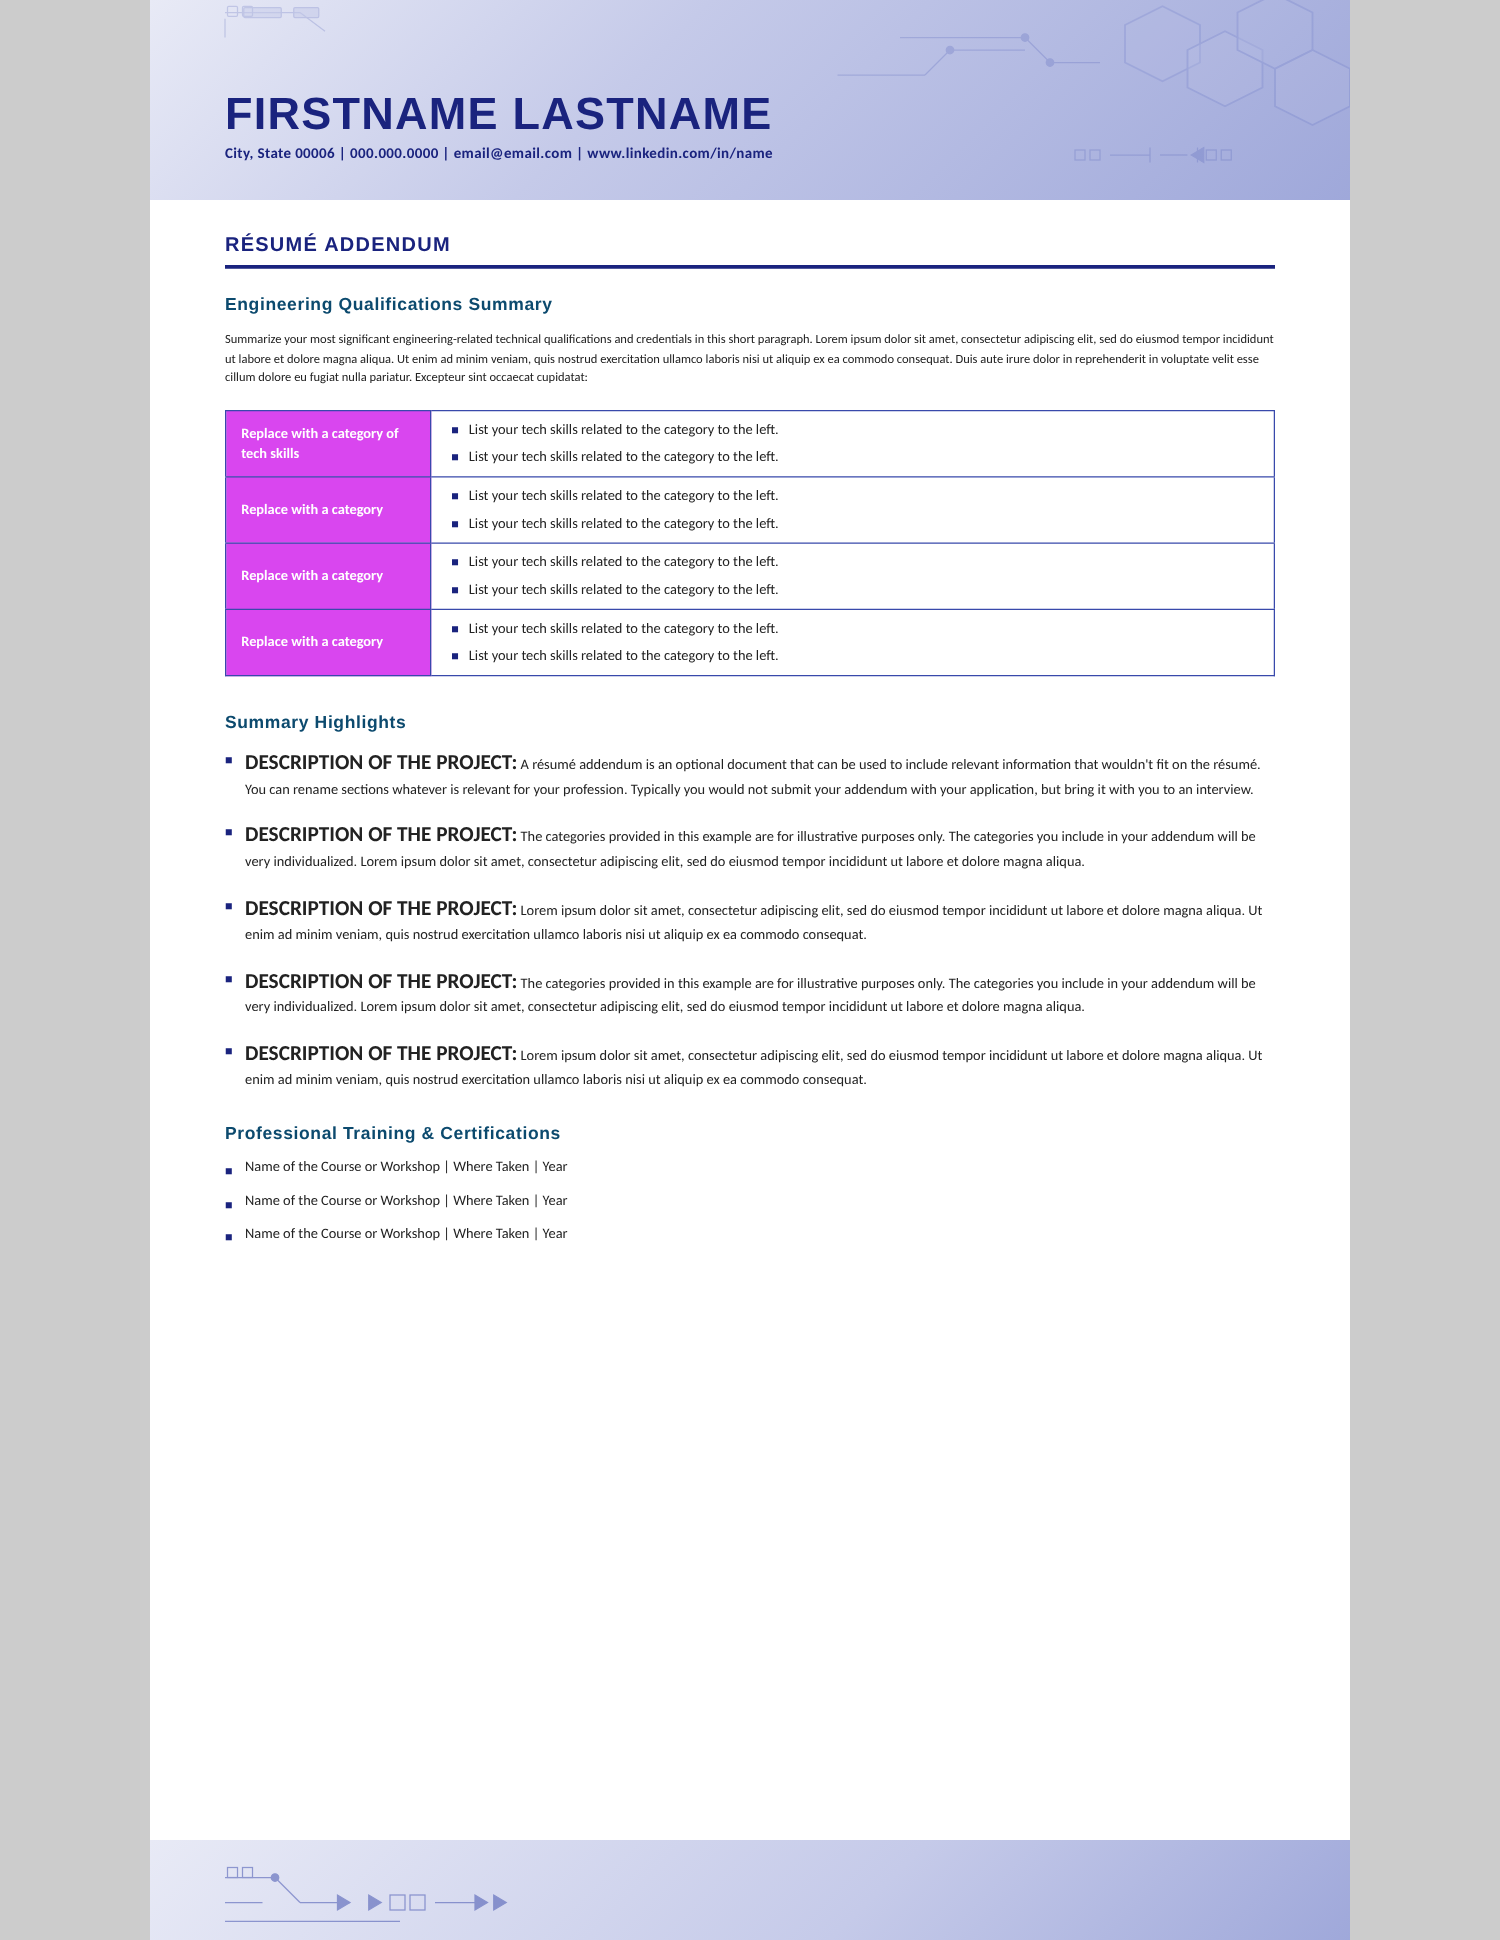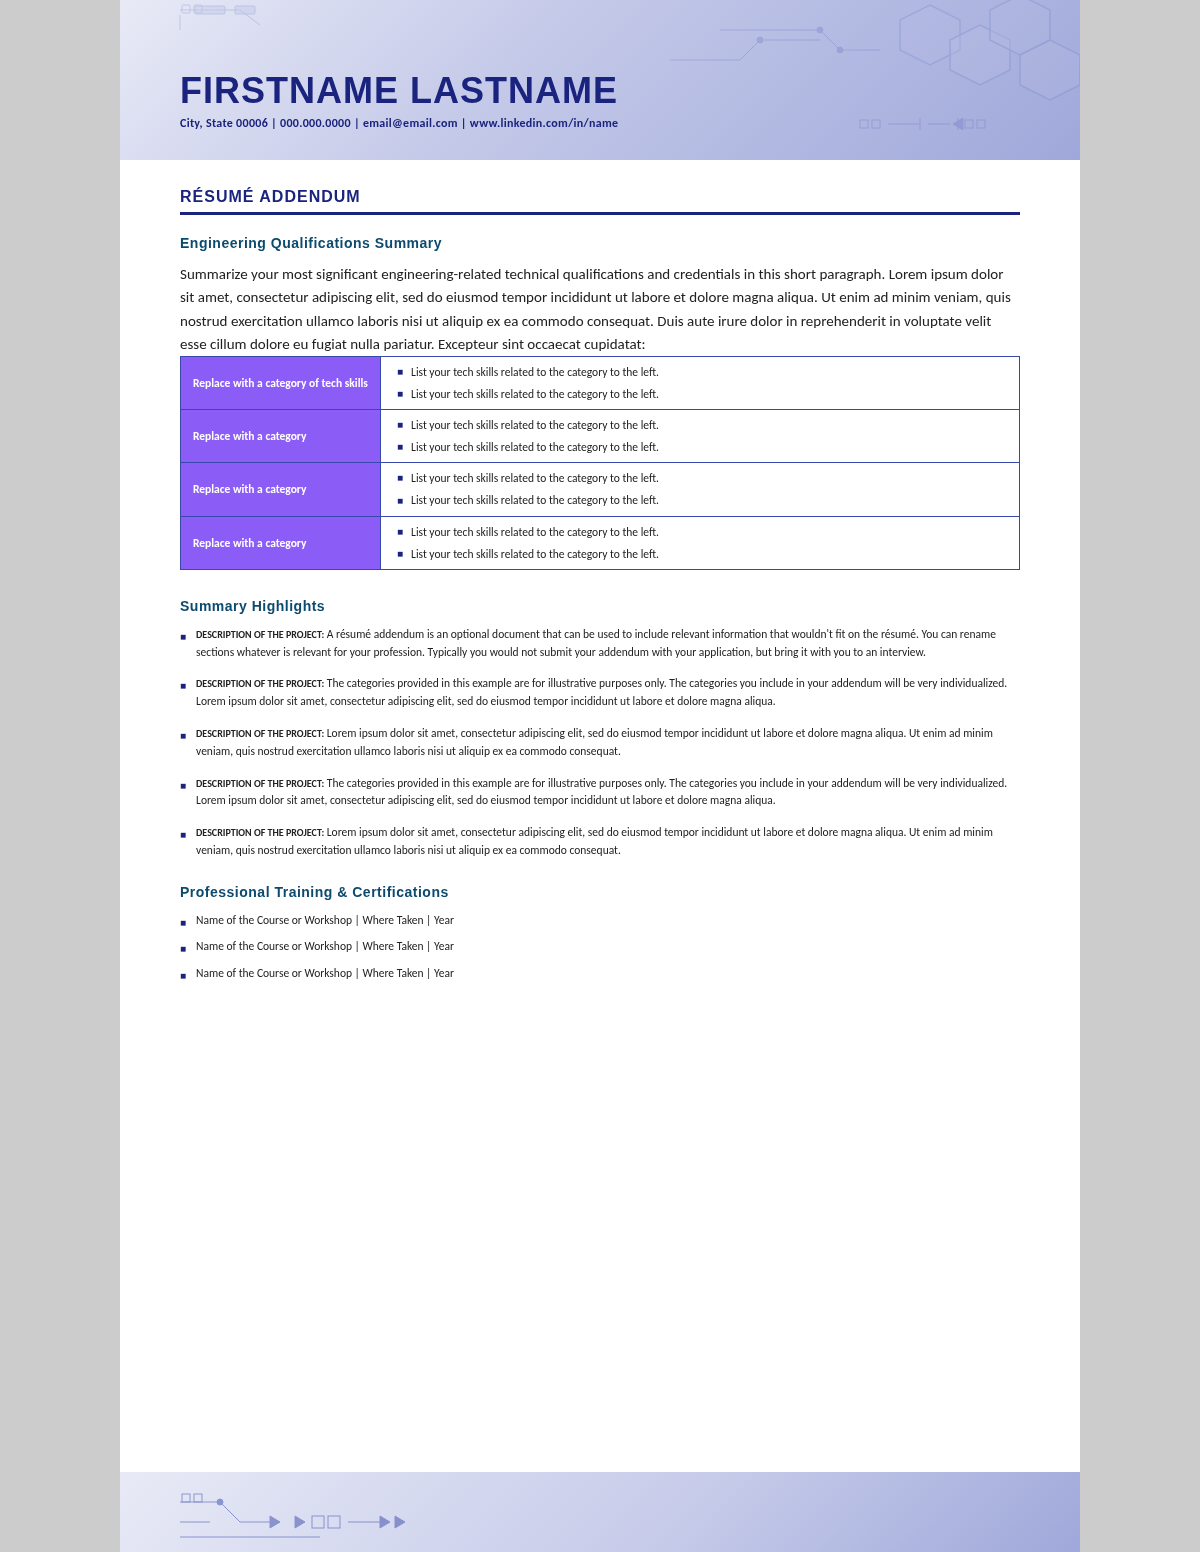--- a/index.html
+++ b/index.html
@@ -84,48 +84,49 @@
       font-size: 14px;
       font-weight: 700;
       color: #0c4a6e;
       letter-spacing: 0.5px;
       margin-bottom: 12px;
       font-family: Arial, sans-serif;
     }
 
     
     .body-text {
-      font-size: 15px;
+      font-size: 10px;
       color: #222;
       line-height: 1.55;
+      margin-bottom: 18px;
     }
 
     
     .skills-table {
       width: 100%;
       border-collapse: collapse;
       border: 1.5px solid #3949ab;
       margin-bottom: 28px;
     }
 
     .skills-table tr {
       border-bottom: 1.5px solid #3949ab;
     }
 
     .skills-table tr:last-child {
       border-bottom: none;
     }
 
     .category-cell {
-      background: #8b5cf6;
+      background: #d946ef;
       color: #ffffff;
       font-size: 11.5px;
       font-weight: 700;
       padding: 8px 12px;
-      width: 200px;
+      width: 164px;
       vertical-align: middle;
       border-right: 1.5px solid #3949ab;
       line-height: 1.4;
     }
 
     .skills-cell {
       padding: 4px 16px;
       vertical-align: middle;
     }
 
@@ -162,21 +163,21 @@
     .bullet-square {
       color: #1a237e;
       font-size: 10px;
       margin-right: 10px;
       margin-top: 3px;
       flex-shrink: 0;
     }
 
     .bullet-text strong {
       font-weight: 800;
-      font-size: 10px;
+      font-size: 17px;
     }
 
     
     .training-item {
       display: flex;
       align-items: flex-start;
       margin-bottom: 8px;
       font-size: 11.5px;
       color: #222;
       line-height: 1.55;

